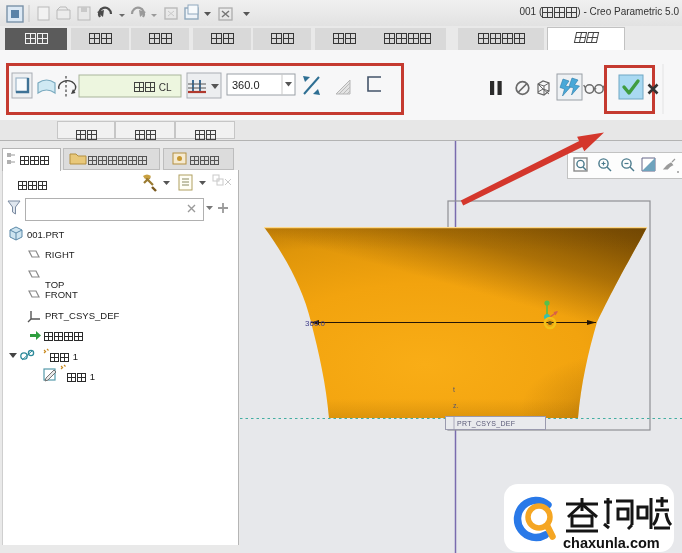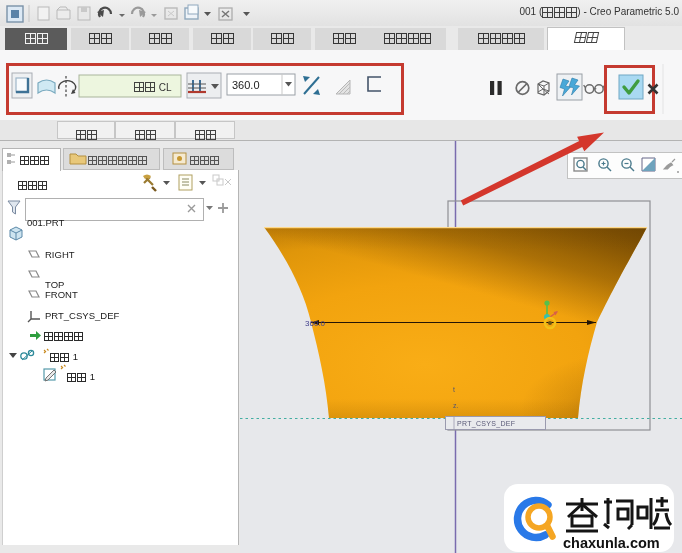--- a/index.html
+++ b/index.html
@@ -264,21 +264,21 @@
   <rect x="44" y="228" width="11" height="11" fill="#fff" stroke="#559aaa" stroke-width="1.2"></rect>
   <path d="M46 237 l8 -8 2 2 -8 8 -3 1 z" fill="#e8e8e8" stroke="#666" stroke-width=".9"></path>
   <path d="M61 225 l2 2 M64 224 l1.5 1.5 M61 228 l1.5 -1.5" stroke="#c88a20" stroke-width="1.1"></path>
  </svg>
 
  <div class="abs lbl" style="left:20px;top:13px;color:#222;"><b class="g g9"></b><b class="g g9"></b><b class="g g9"></b></div>
  <div class="abs lbl" style="left:88px;top:13px;color:#4a4a4a;"><b class="g g9"></b><b class="g g9"></b><b class="g g9"></b><b class="g g9"></b><b class="g g9"></b><b class="g g9"></b></div>
  <div class="abs lbl" style="left:190px;top:13px;color:#4a4a4a;"><b class="g g9"></b><b class="g g9"></b><b class="g g9"></b></div>
  <div class="abs lbl" style="left:18px;top:38px;color:#222;"><b class="g g9"></b><b class="g g9"></b><b class="g g9"></b></div>
 
- <div class="abs lbl" style="left:27px;top:76px;color:#1a1a1a;text-align:center;">001.PRT</div>
+ <div class="abs lbl" style="left:27px;top:88px;color:#1a1a1a;text-align:center;">001.PRT</div>
  <div class="abs lbl" style="left:45px;top:108px;color:#1a1a1a;">RIGHT</div>
  <div class="abs lbl" style="left:45px;top:138px;color:#1a1a1a;">TOP</div>
  <div class="abs lbl" style="left:45px;top:148px;color:#1a1a1a;">FRONT</div>
  <div class="abs lbl" style="left:45px;top:169px;color:#1a1a1a;">PRT_CSYS_DEF</div>
  <div class="abs lbl" style="left:44px;top:189px;color:#1a1a1a;"><b class="g g9"></b><b class="g g9"></b><b class="g g9"></b><b class="g g9"></b></div>
  <div class="abs lbl" style="left:50px;top:210px;color:#1a1a1a;"><b class="g g9"></b><b class="g g9"></b> 1</div>
  <div class="abs lbl" style="left:67px;top:230px;color:#1a1a1a;"><b class="g g9"></b><b class="g g9"></b> 1</div>
 </div>
 <style>.lbl{font-size:9.5px;white-space:nowrap;}</style>
 

